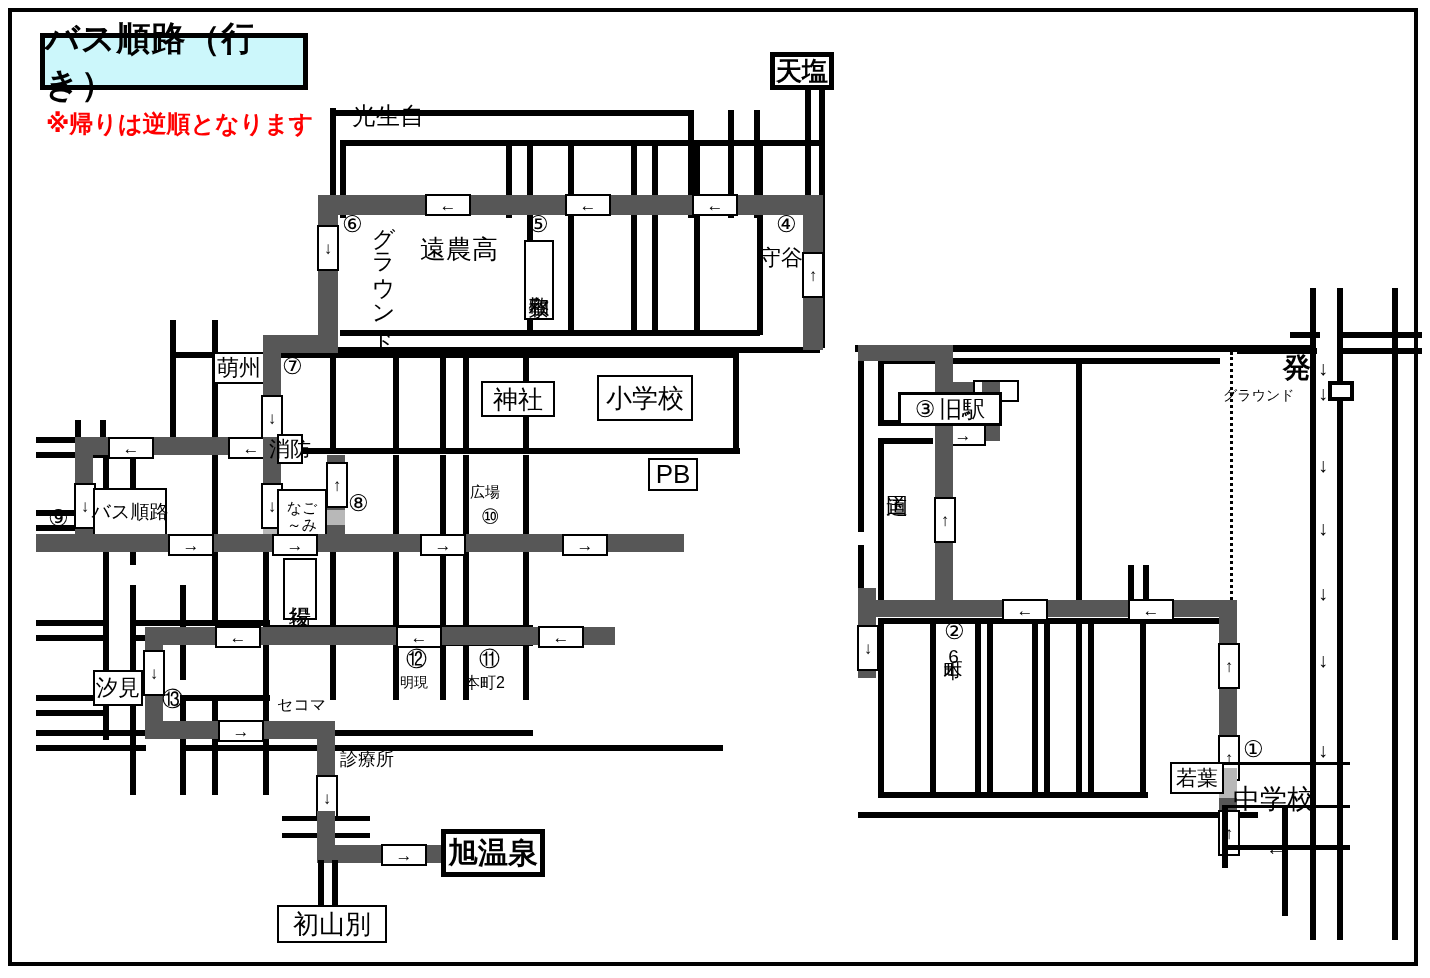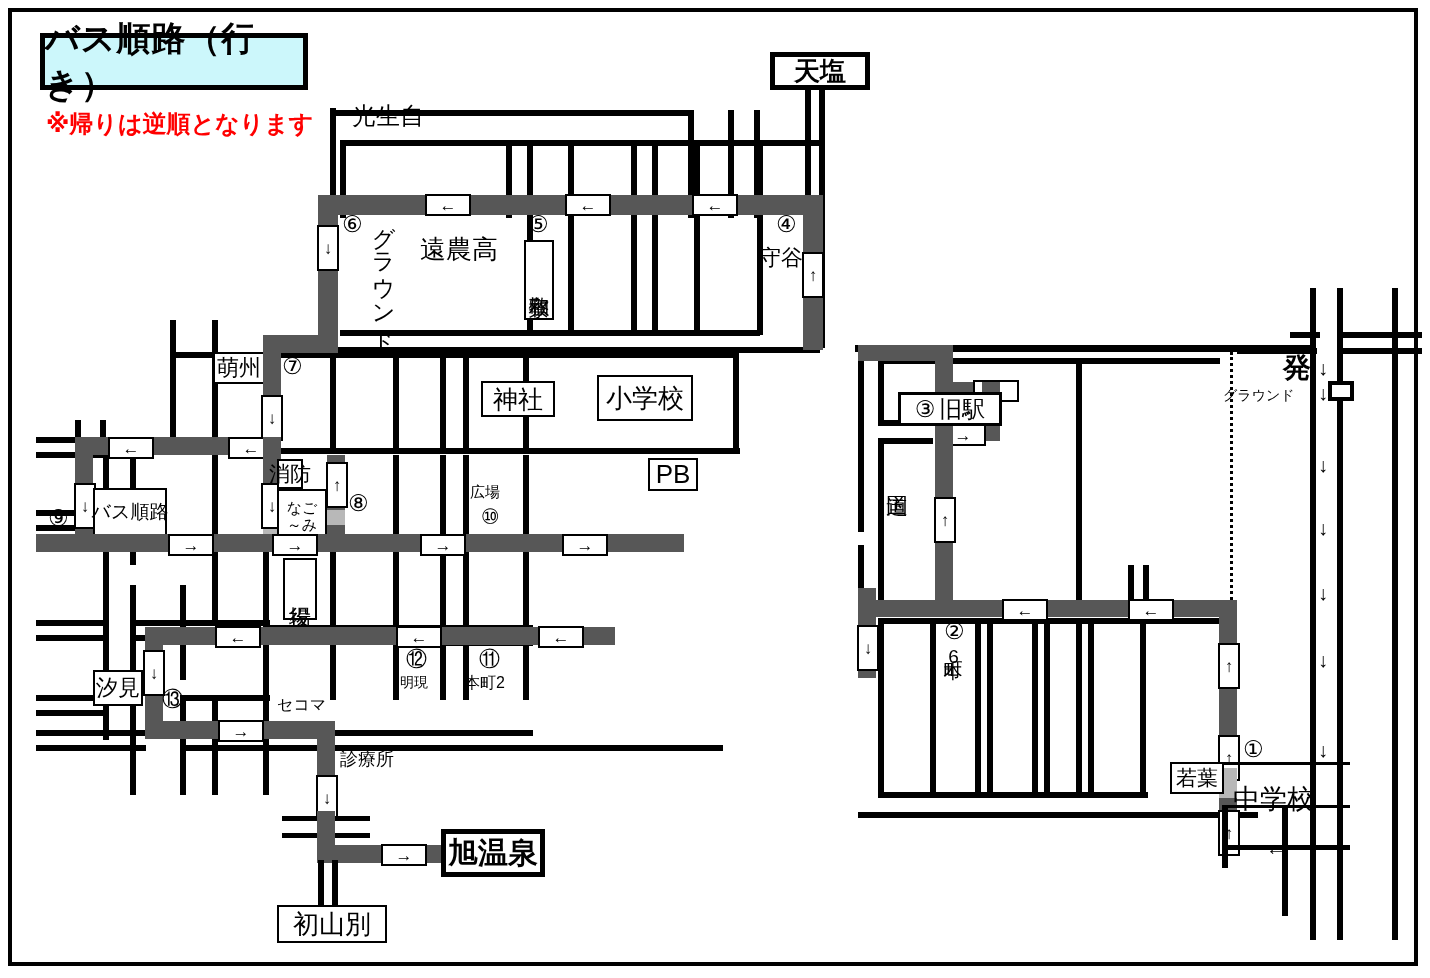--- a/index.html
+++ b/index.html
@@ -47,21 +47,21 @@
 </style>
 </head>
 <body>
 
 <div id="page">
   <div id="frame"></div>
 
   <div id="title">バス順路（行き）</div>
   <div id="note">※帰りは逆順となります</div>
 
-  <div class="boxlb fatbox" style="left:770px;top:52px;width:100px;height:38px;font-size:26px;font-weight:bold;">
+  <div class="boxlb fatbox" style="left:770px;top:52px;width:64px;height:38px;font-size:26px;font-weight:bold;">
     <span>天塩</span>
   </div>
 
   <div class="rd" style="left:330px;top:108px;width:6px;height:110px;"></div>
   <div class="rd" style="left:340px;top:143px;width:6px;height:75px;"></div>
   <div class="rd" style="left:506px;top:143px;width:6px;height:75px;"></div>
   <div class="rd" style="left:527px;top:143px;width:6px;height:192px;"></div>
   <div class="rd" style="left:568px;top:143px;width:6px;height:192px;"></div>
   <div class="rd" style="left:631px;top:143px;width:6px;height:192px;"></div>
   <div class="rd" style="left:652px;top:143px;width:6px;height:192px;"></div>
@@ -226,21 +226,21 @@
   <div class="boxlb thinbox" style="left:93px;top:488px;width:74px;height:48px;font-size:19px;">
     <span>バス順路</span>
   </div>
 
   <div class="rt" style="left:263px;top:437px;width:18px;height:90px;"></div>
   <div class="rt lt" style="left:263px;top:527px;width:18px;height:15px;"></div>
   <div class="ar arv" style="left:261px;top:483px;">
       <span>↓</span>
     </div>
 
-  <div class="boxlb thinbox" style="left:277px;top:459px;width:26px;height:30px;font-size:21px;">
+  <div class="boxlb thinbox" style="left:277px;top:434px;width:26px;height:30px;font-size:21px;">
     <span>消防</span>
   </div>
   <div class="boxlb thinbox" style="left:277px;top:489px;width:50px;height:54px;font-size:15px;line-height:1.15;flex-direction:column;">
     <span>なご</span>
       <span>～み</span>
   </div>
 
   <div class="rt" style="left:327px;top:455px;width:18px;height:55px;"></div>
   <div class="rt lt" style="left:327px;top:510px;width:18px;height:15px;"></div>
   <div class="rt" style="left:327px;top:525px;width:18px;height:18px;"></div>

